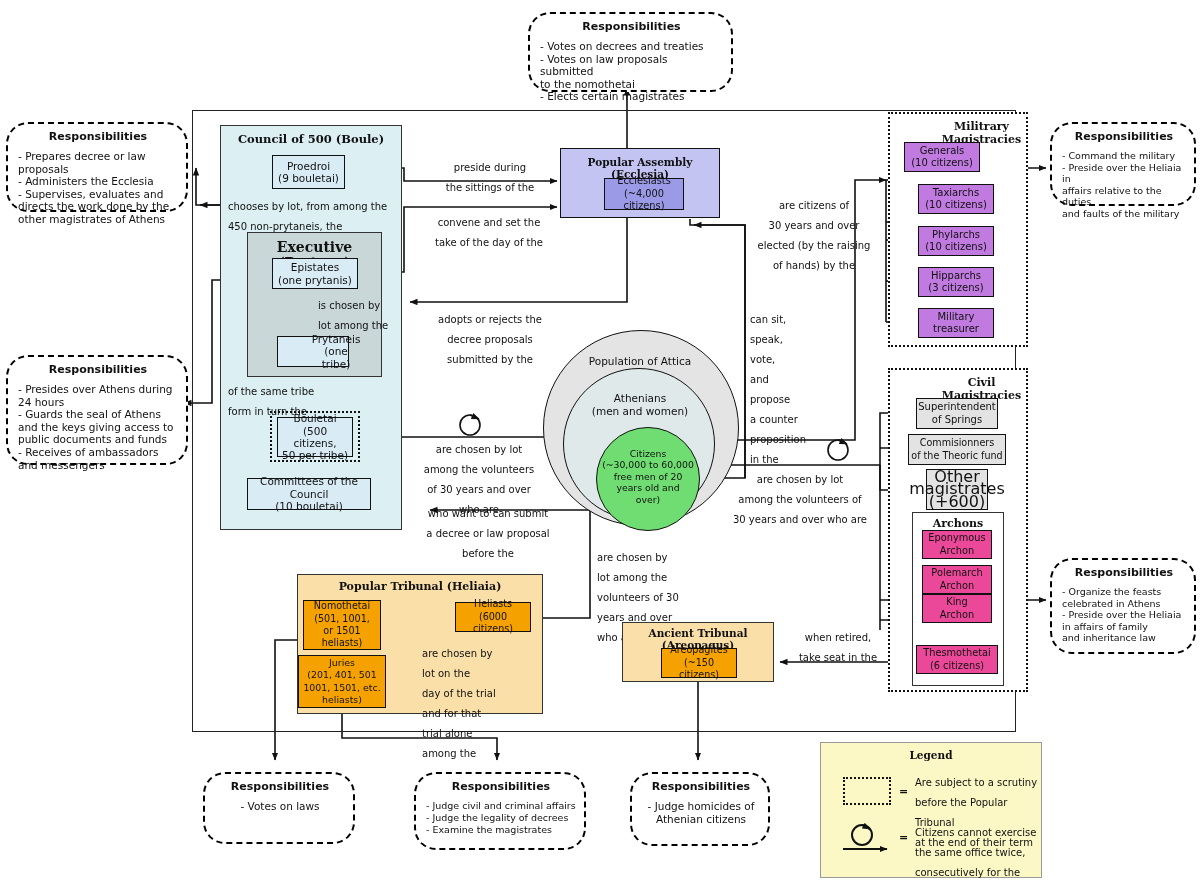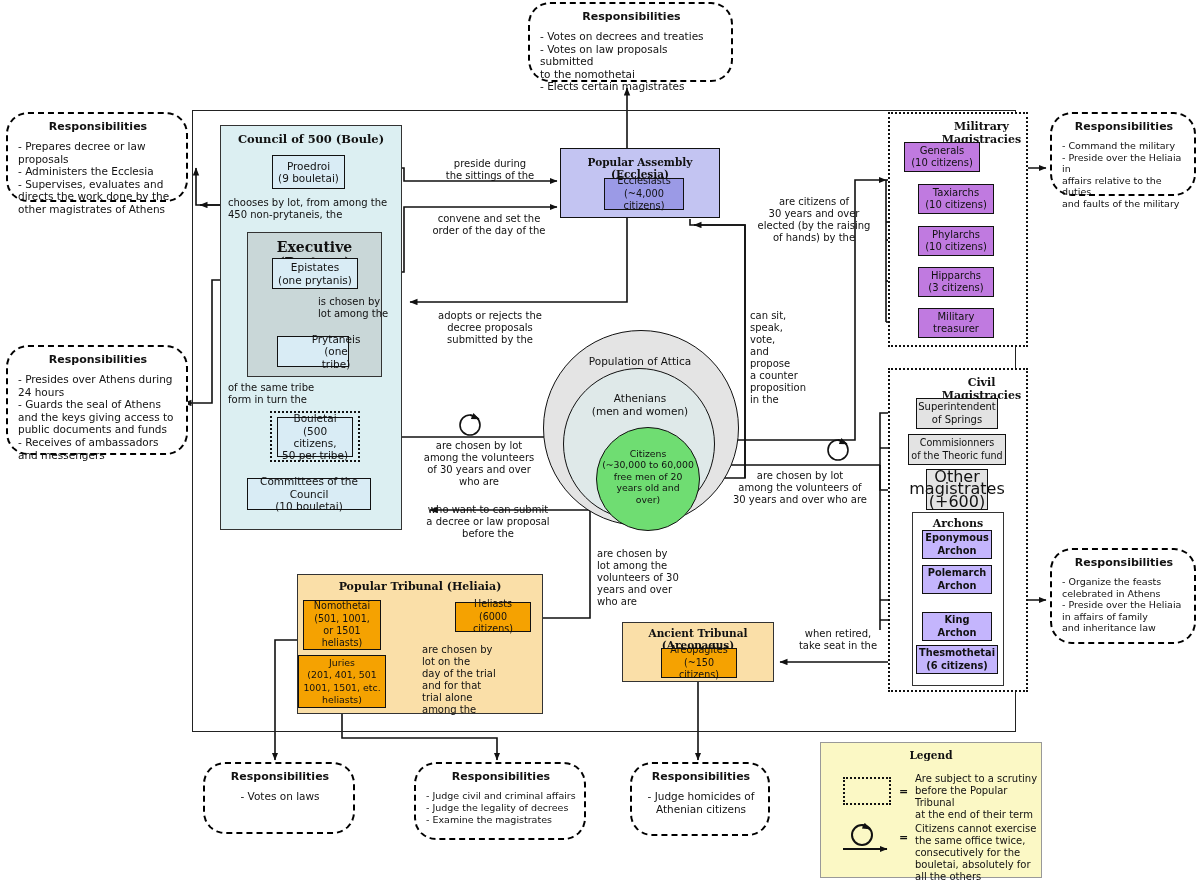--- a/index.html
+++ b/index.html
@@ -9,20 +9,21 @@
   .abs{position:absolute;box-sizing:border-box;}
 
   
   .ttl{font-family:"DejaVu Serif", serif;font-weight:bold;text-align:center;}
   .ctr{text-align:center;}
 
   
   .resp{
     border:2.5px dashed #000;border-radius:22px;background:#fff;
     padding:6px 8px 6px 10px;
+    margin-top:10px;
   }
   .resp .rtitle{font-size:11px;font-weight:bold;text-align:center;margin-bottom:7px;
                 font-family:"DejaVu Sans", sans-serif;}
   .resp .rbody{font-size:10.5px;line-height:12.6px;}
 
   
   #outer-frame{border:1.6px solid #222;background:transparent;}
 
   
   .node{border:1.7px solid #111;display:flex;align-items:center;justify-content:center;
@@ -30,27 +31,27 @@
   .group{border:1.7px solid #333;}
   .dotgroup{border:2.2px dotted #111;padding-left:47px;}
 
   .boule{background:#d9ecf5;}
   .bouleGrp{background:#dceff2;}
   .prytany{background:#c9d7d8;}
   .assembly{background:#c3c4f2;}
   .eccl{background:#9b9ae6;}
   .purple{background:#c07ae0;}
   .gray{background:#e3e3e3;}
-  .red{background:#c4b5fd;font-weight:bold;}
+  .red{background:#ec4899;}
   .orangeGrp{background:#fadfa8;}
   .orange{background:#f5a201;}
   .yellowLegend{background:#fbf8c5;border:1.5px solid #999;}
 
   
-  .lbl{font-size:10px;line-height:12px;color:#111;}
+  .lbl{font-size:10px;line-height:20px;color:#111;}
 
   
   svg#wires{position:absolute;left:0;top:0;width:1200px;height:882px;
             pointer-events:none;}
 </style>
 </head>
 <body>
 
 <svg id="wires" viewBox="0 0 1200 882">
   <defs>
@@ -237,21 +238,21 @@
 <div class="abs node assembly" style="left:560px;top:148px;width:160px;height:70px;display:block;">
   <div class="ttl" style="font-size:10.5px;margin-top:5px;">Popular Assembly (Ecclesia)</div>
 </div>
 <div class="abs node eccl" style="left:604px;top:178px;width:80px;height:32px;white-space:pre-line;font-size:9.8px;">Ecclesiasts
 (~4,000 citizens)</div>
 
 <div class="abs lbl ctr" style="left:425px;top:158px;width:130px;white-space:pre-line;">preside during
 the sittings of the</div>
 
 <div class="abs lbl ctr" style="left:423px;top:213px;width:132px;white-space:pre-line;">convene and set the
-order of the day of the</div>
+take of the day of the</div>
 
 <div class="abs lbl ctr" style="left:419px;top:310px;width:142px;white-space:pre-line;">adopts or rejects the
 decree proposals
 submitted by the</div>
 
 <div class="abs" style="left:543px;top:330px;width:196px;height:196px;border-radius:50%;
             background:#e4e4e4;border:1.7px solid #111;"></div>
 <div class="abs ctr" style="left:560px;top:355px;width:160px;font-size:10.5px;">Population of Attica</div>
 
 <div class="abs" style="left:563px;top:368px;width:152px;height:152px;border-radius:50%;
@@ -327,21 +328,21 @@
 magistrates
 (+600)</div>
 
 <div class="abs group" style="left:912px;top:512px;width:92px;height:174px;background:#fff;">
   <div class="ttl" style="font-size:11px;margin-top:4px;">Archons</div>
 </div>
 <div class="abs node red" style="left:922px;top:530px;width:70px;height:29px;white-space:pre-line;font-size:9.8px;">Eponymous
 Archon</div>
 <div class="abs node red" style="left:922px;top:565px;width:70px;height:29px;white-space:pre-line;font-size:9.8px;">Polemarch
 Archon</div>
-<div class="abs node red" style="left:922px;top:612px;width:70px;height:29px;white-space:pre-line;font-size:9.8px;">King
+<div class="abs node red" style="left:922px;top:594px;width:70px;height:29px;white-space:pre-line;font-size:9.8px;">King
 Archon</div>
 <div class="abs node red" style="left:916px;top:645px;width:82px;height:29px;white-space:pre-line;font-size:9.8px;">Thesmothetai
 (6 citizens)</div>
 
 <div class="abs group orangeGrp" style="left:297px;top:574px;width:246px;height:140px;">
   <div class="ttl" style="font-size:11px;margin-top:5px;">Popular Tribunal (Heliaia)</div>
 </div>
 <div class="abs node orange" style="left:303px;top:600px;width:78px;height:50px;white-space:pre-line;font-size:9.6px;">Nomothetai
 (501, 1001,
 or 1501

